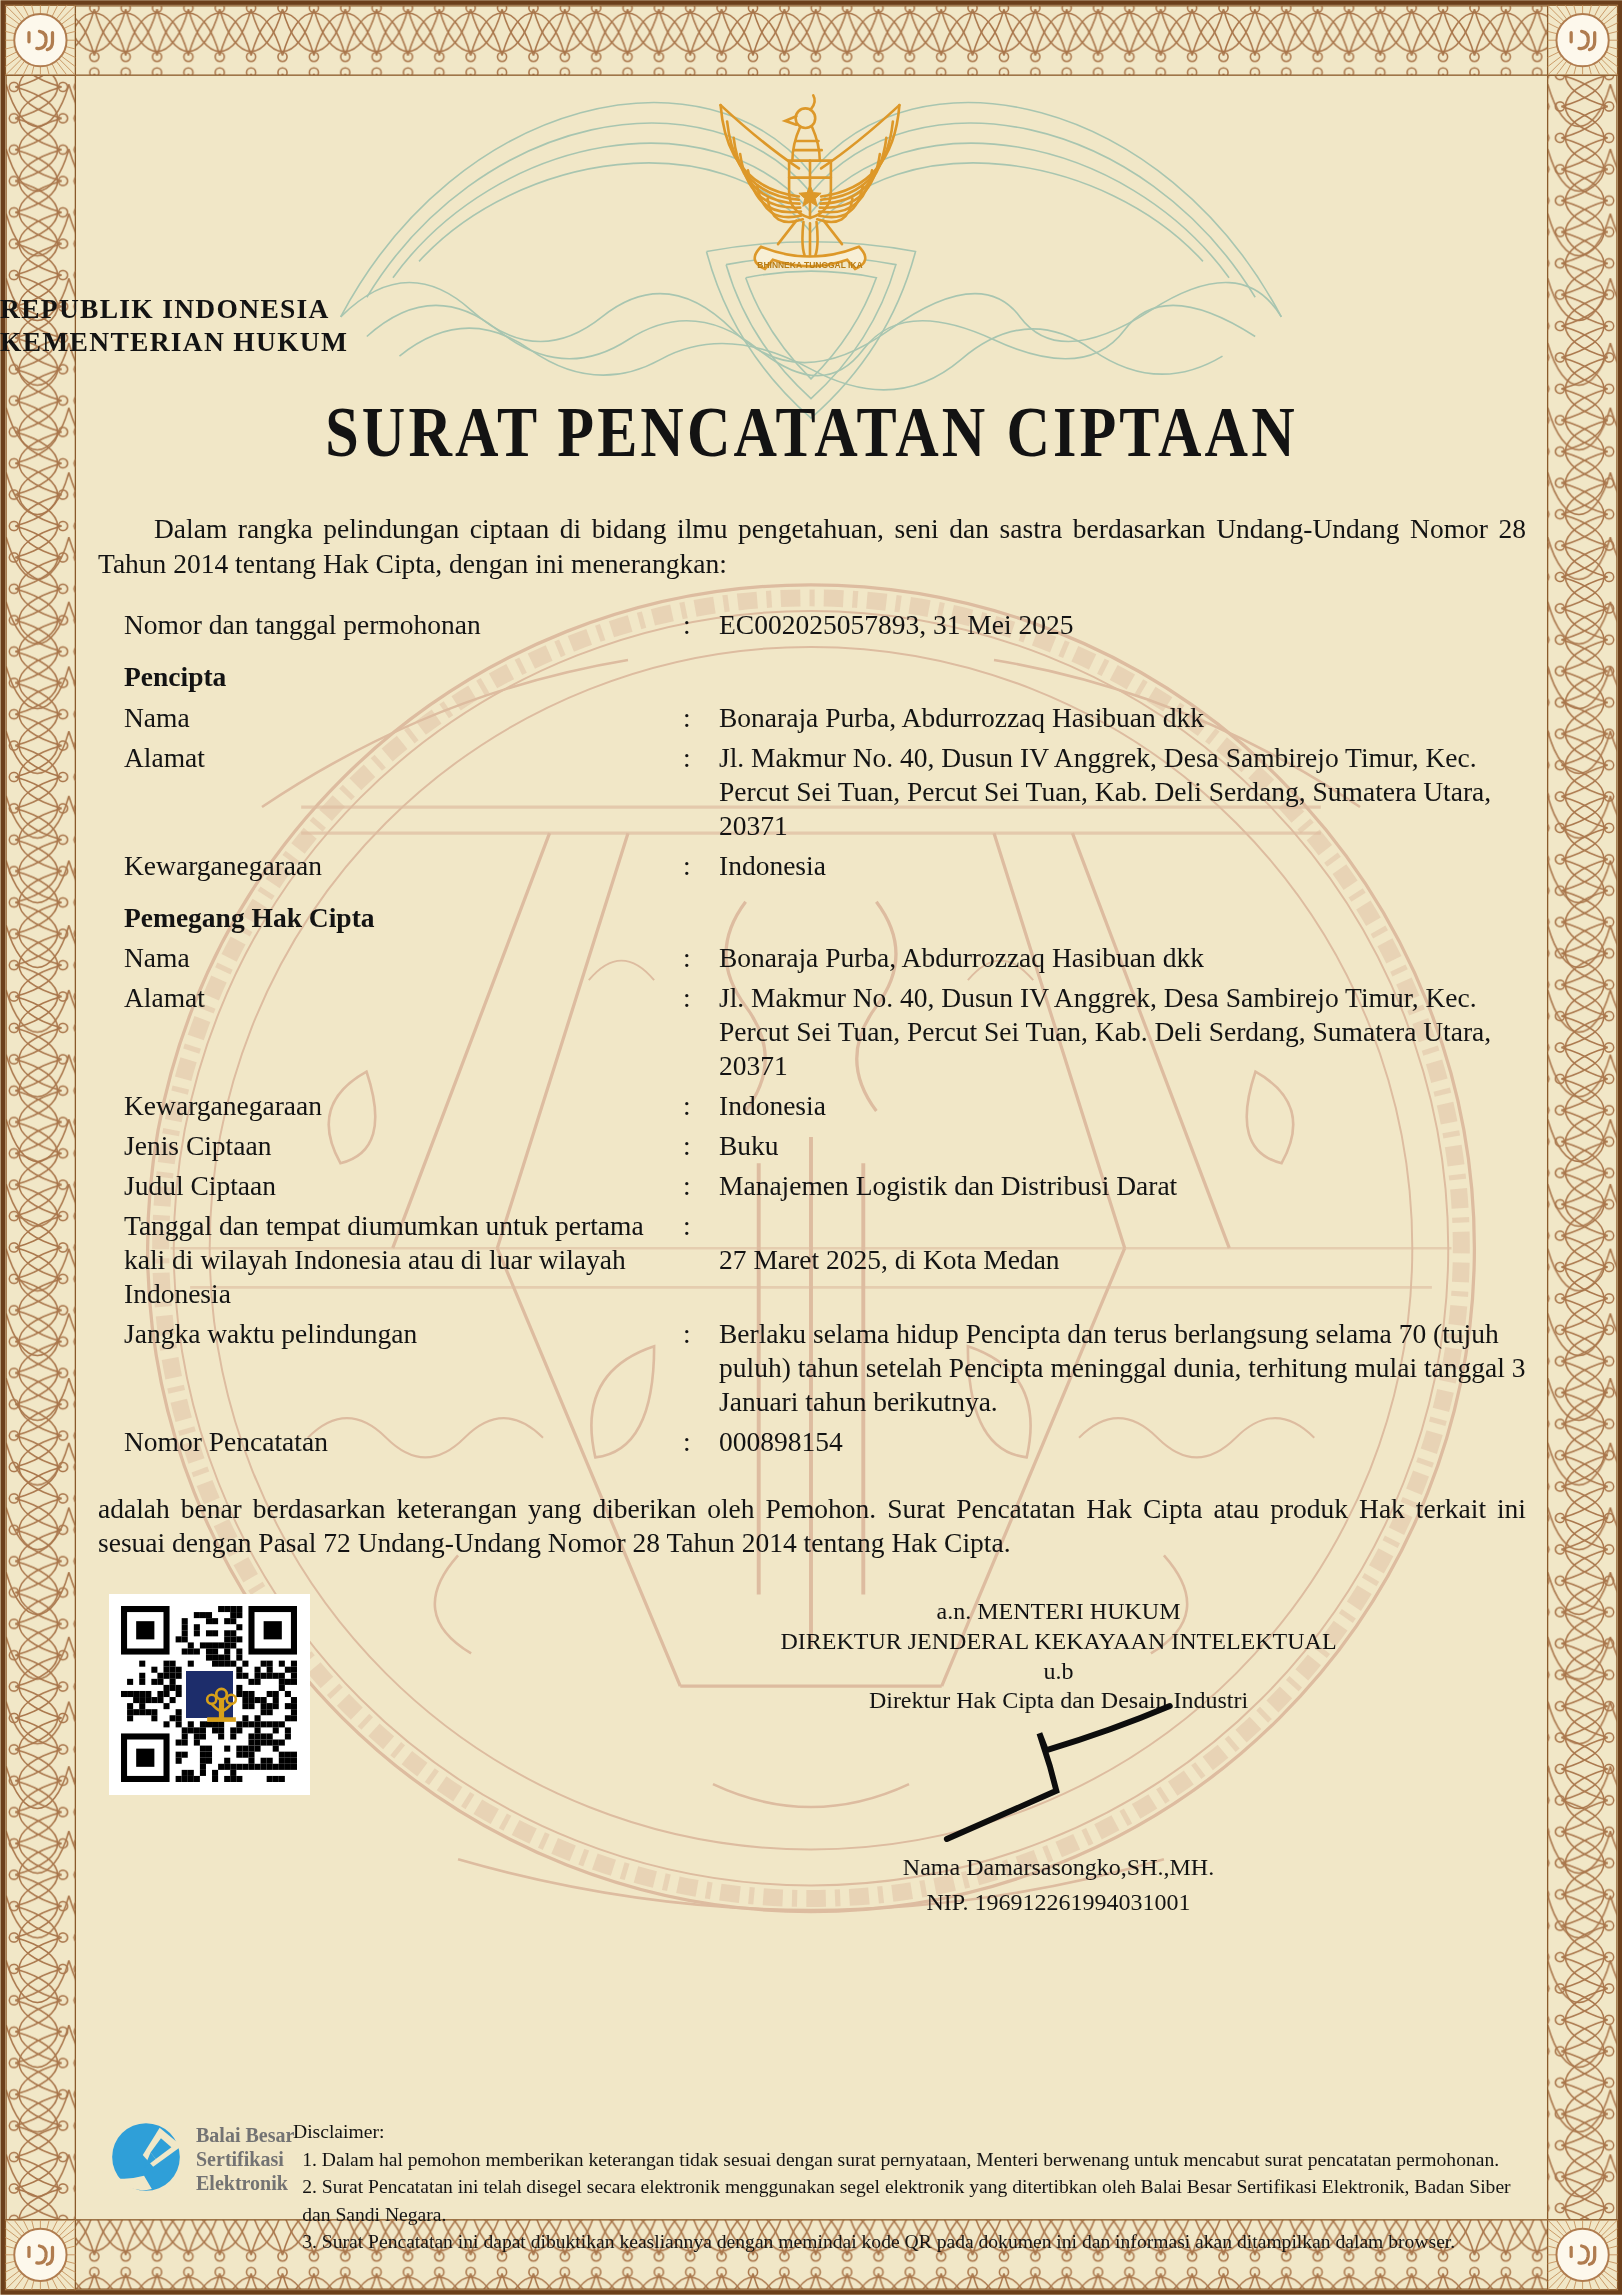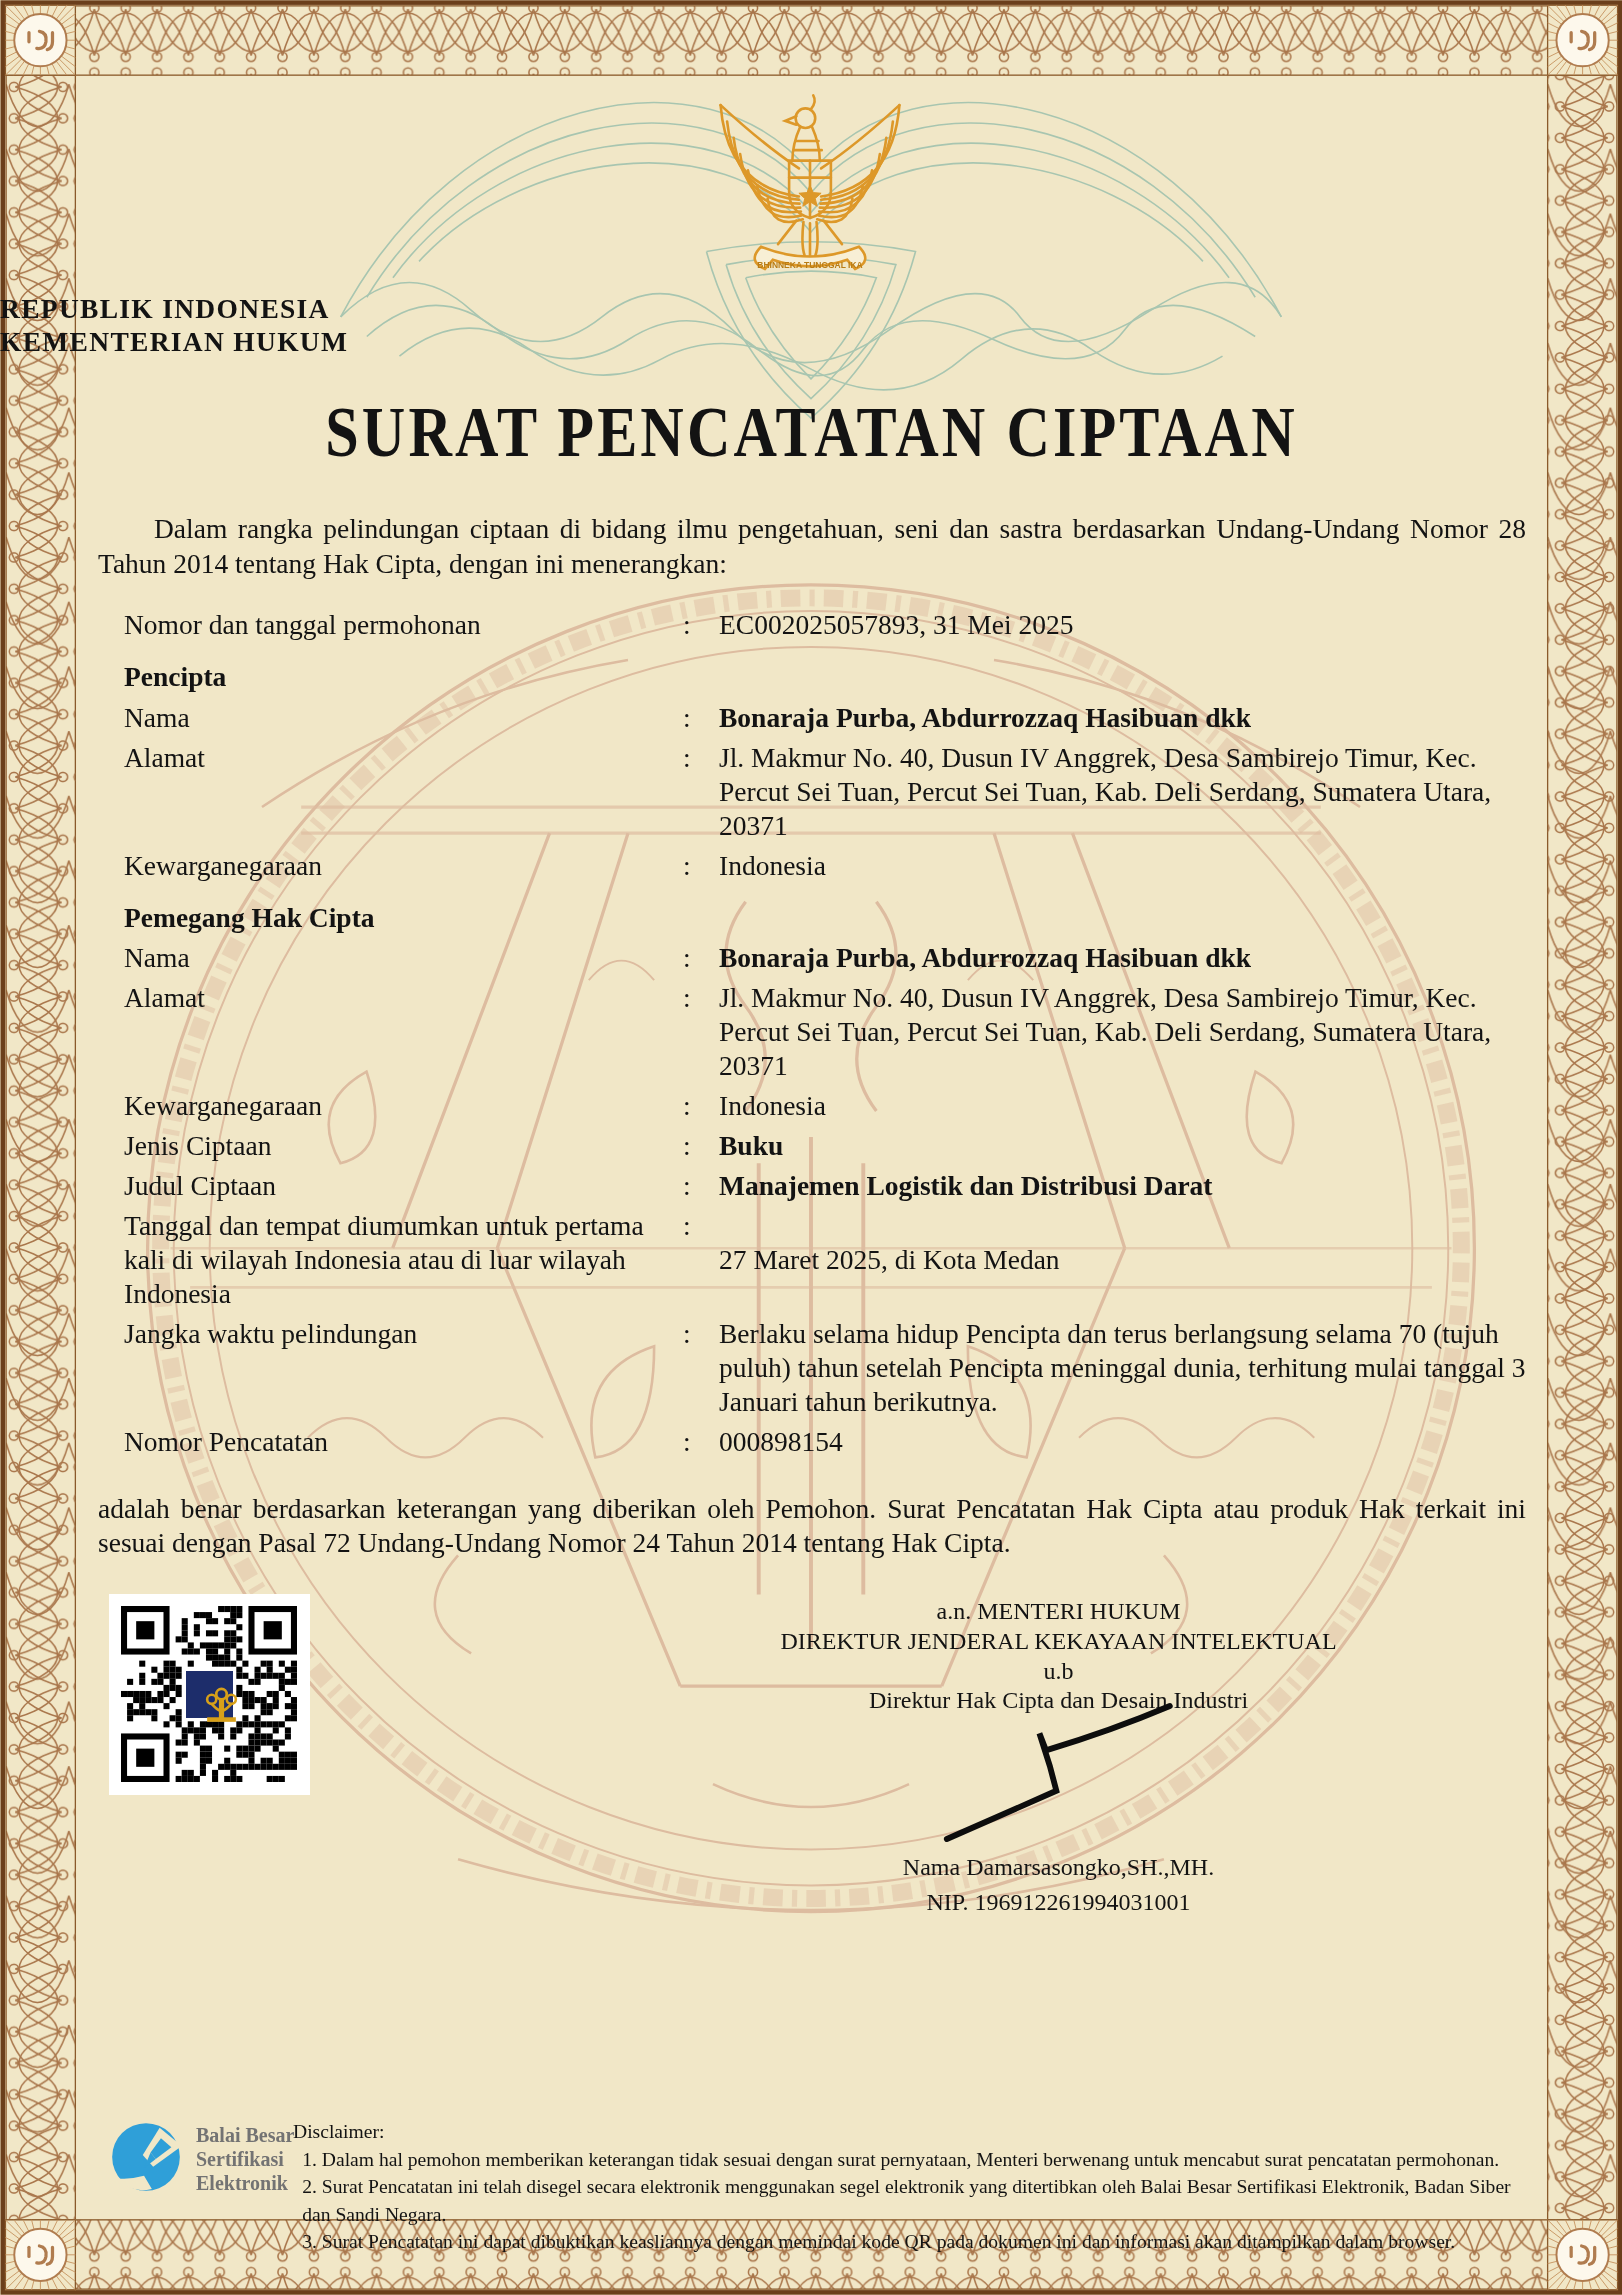--- a/index.html
+++ b/index.html
@@ -14,21 +14,21 @@
        font-weight:bold;font-size:27.5px;line-height:33px;letter-spacing:1.3px;}
   #title{top:391px;left:0;width:1623px;text-align:center;font-weight:bold;
          font-size:64px;letter-spacing:3.3px;transform:scale(0.94,1.12);transform-origin:center top;}
   
   #intro{top:511px;left:98px;width:1428px;font-size:27.5px;line-height:35px;
          text-align:justify;text-indent:56px;}
   
   #fields{top:608px;left:124px;width:1402px;font-size:27.5px;line-height:34px;}
   .row{display:grid;grid-template-columns:559px 36px 807px;margin-bottom:5.9px;}
   .sec{font-weight:bold;margin:18.3px 0 6.5px 0;}
-  .val.b{font-weight:bold;}
+  .val.b{font-weight:normal;}
   .val.drop{padding-top:34px;}
   .colon{text-align:left;}
   
   #closing{top:1492px;left:98px;width:1428px;font-size:27.5px;line-height:34px;text-align:justify;}
   
   .sigline{left:588px;width:941px;text-align:center;font-size:24px;}
   #sig-name{top:1854px;}
   #sig-nip{top:1889px;}
   
   #bsre-text{top:2123px;left:196px;font-family:Liberation Serif, serif;
@@ -261,21 +261,21 @@
     <div class="colon">:</div>
     <div class="val">Berlaku selama hidup Pencipta dan terus berlangsung selama 70 (tujuh puluh) tahun setelah Pencipta meninggal dunia, terhitung mulai tanggal 3 Januari tahun berikutnya.</div>
   </div>
   <div class="row">
     <div>Nomor Pencatatan</div>
     <div class="colon">:</div>
     <div class="val">000898154</div>
   </div>
 </div>
 
-<div id="closing" class="abs">adalah benar berdasarkan keterangan yang diberikan oleh Pemohon. Surat Pencatatan Hak Cipta atau produk Hak terkait ini sesuai dengan Pasal 72 Undang-Undang Nomor 24 Tahun 2014 tentang Hak Cipta.</div>
+<div id="closing" class="abs">adalah benar berdasarkan keterangan yang diberikan oleh Pemohon. Surat Pencatatan Hak Cipta atau produk Hak terkait ini sesuai dengan Pasal 72 Undang-Undang Nomor 28 Tahun 2014 tentang Hak Cipta.</div>
 
 <div id="qrbox" class="abs">
   <svg id="qrsvg" width="176" height="176" viewBox="0 0 270 270">
       <rect x="148.9655172413793" y="0" width="9.310344827586206" height="9.310344827586206" fill="#000"></rect>
       <rect x="158.27586206896552" y="0" width="9.310344827586206" height="9.310344827586206" fill="#000"></rect>
       <rect x="167.58620689655172" y="0" width="9.310344827586206" height="9.310344827586206" fill="#000"></rect>
       <rect x="176.8965517241379" y="0" width="9.310344827586206" height="9.310344827586206" fill="#000"></rect>
       <rect x="111.72413793103448" y="9.310344827586206" width="9.310344827586206" height="9.310344827586206" fill="#000"></rect>
       <rect x="121.03448275862068" y="9.310344827586206" width="9.310344827586206" height="9.310344827586206" fill="#000"></rect>
       <rect x="130.3448275862069" y="9.310344827586206" width="9.310344827586206" height="9.310344827586206" fill="#000"></rect>

